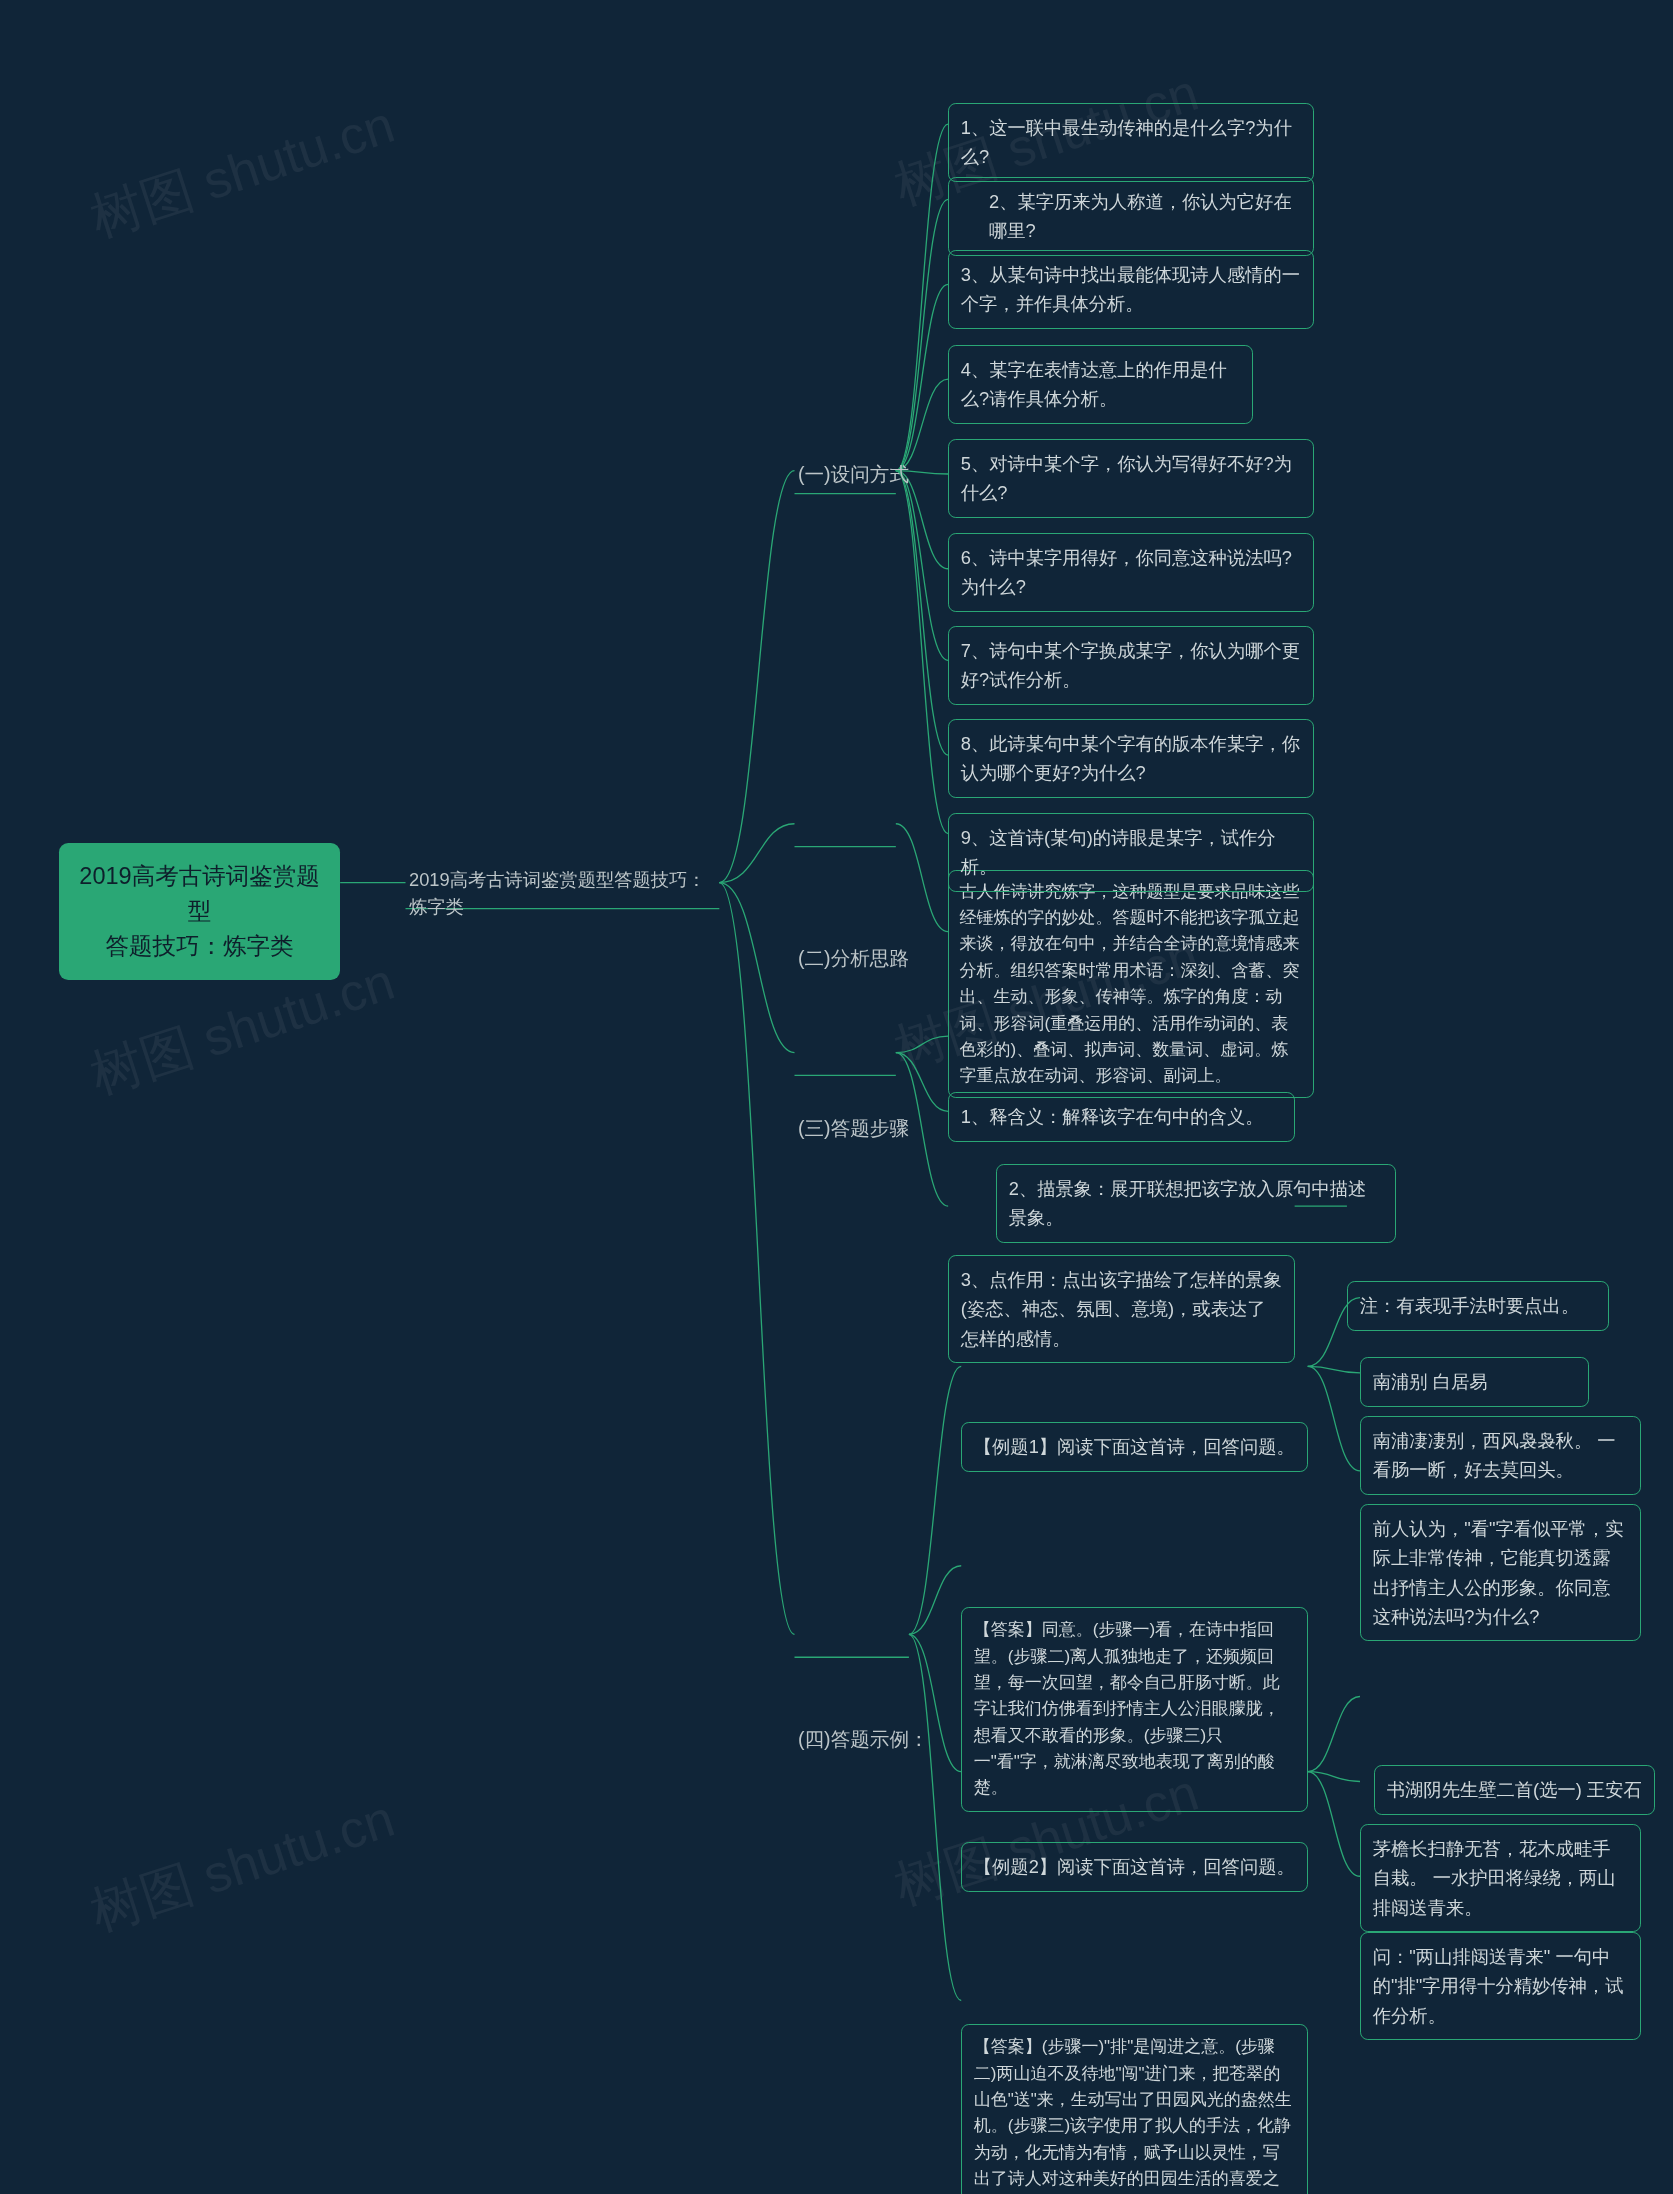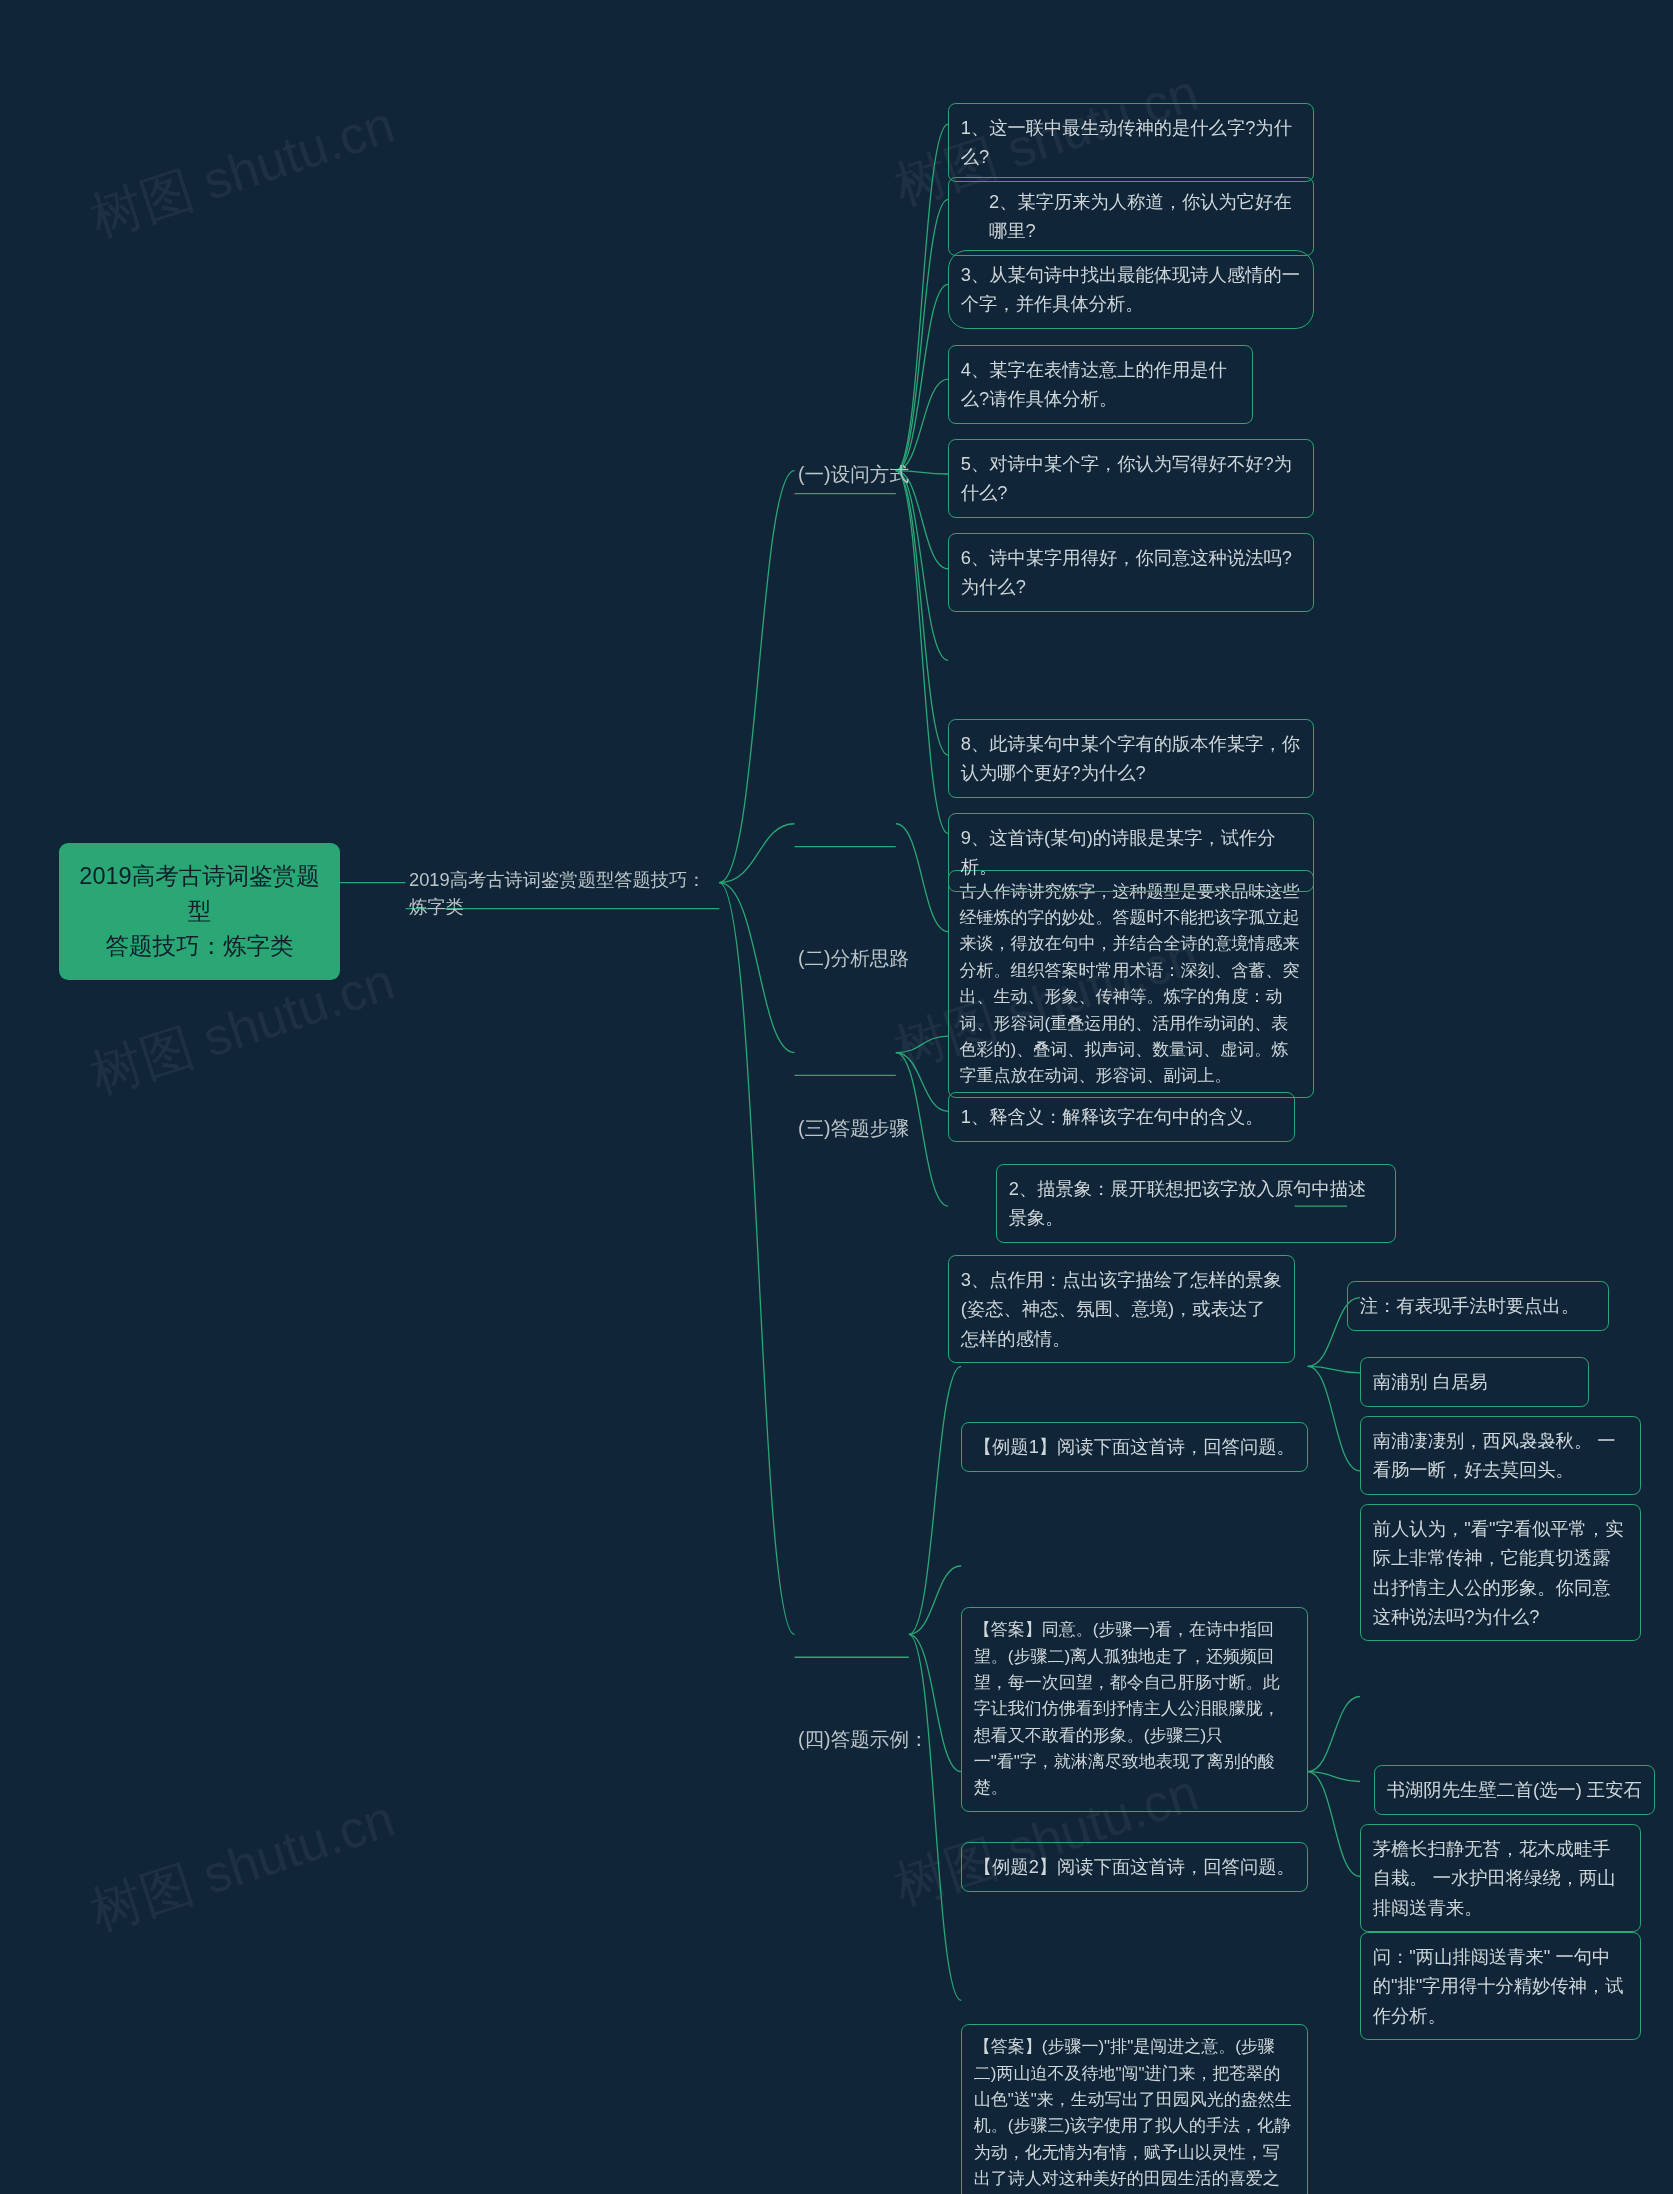--- a/index.html
+++ b/index.html
@@ -131,20 +131,21 @@
 <div class="branch-lbl" style="left:798px; top:814px;" data-name="branch-2-label">(二)分析思路</div>
 <div class="branch-lbl" style="left:798px; top:1043px;" data-name="branch-3-label">(三)答题步骤</div>
 <div class="branch-lbl" style="left:798px; top:1625px;" data-name="branch-4-label">(四)答题示例：</div>
 
 <div class="node" style="left:948px; top:105px; width:366px;" data-name="b1-item-1">1、这一联中最生动传神的是什么字?为什么?</div>
 <div class="node" style="left:948px; top:180px; width:366px;padding-left:40px;" data-name="b1-item-2">2、某字历来为人称道，你认为它好在哪里?</div>
 <div class="node" style="left:948px; top:252px; width:366px;" data-name="b1-item-3">3、从某句诗中找出最能体现诗人感情的一个字，并作具体分析。</div>
 <div class="node" style="left:948px; top:347px; width:305px;" data-name="b1-item-4">4、某字在表情达意上的作用是什么?请作具体分析。</div>
 <div class="node" style="left:948px; top:441px; width:366px;" data-name="b1-item-5">5、对诗中某个字，你认为写得好不好?为什么?</div>
 <div class="node" style="left:948px; top:536px; width:366px;" data-name="b1-item-6">6、诗中某字用得好，你同意这种说法吗?为什么?</div>
+<div class="node" style="left:948px; top:628px; width:366px;" data-name="b1-item-7">7、诗句中某个字换成某字，你认为哪个更好?试作分析。</div>
 <div class="node" style="left:948px; top:722px; width:366px;" data-name="b1-item-8">8、此诗某句中某个字有的版本作某字，你认为哪个更好?为什么?</div>
 
 <div class="node" style="left:948px; top:794px; width:366px; top:794px;" data-name="b2-content">古人作诗讲究炼字，这种题型是要求品味这些经锤炼的字的妙处。答题时不能把该字孤立起来谈，得放在句中，并结合全诗的意境情感来分析。组织答案时常用术语：深刻、含蓄、突出、生动、形象、传神等。炼字的角度：动词、形容词(重叠运用的、活用作动词的、表色彩的)、叠词、拟声词、数量词、虚词。炼字重点放在动词、形容词、副词上。</div>
 
 <style>
   
   [data-name="b2-content"] { top: 809px !important; }
 </style>
 
 <style>
@@ -154,21 +155,21 @@
 
 <style>
 </style>
 
 <div class="node" style="left:948px; top:816px; width:366px;" data-name="b1-item-9b">9、这首诗(某句)的诗眼是某字，试作分析。</div>
 <style>[data-name="b2-content"]{ top:876px !important; }</style>
 
 <style>
   [data-name="b1-item-1"]{top:103px !important;}
   [data-name="b1-item-2"]{top:177px !important;}
-  [data-name="b1-item-3"]{top:250px !important;border-radius:19px;}
+  [data-name="b1-item-3"]{top:250px !important;}
   [data-name="b1-item-4"]{top:345px !important;}
   [data-name="b1-item-5"]{top:439px !important;}
   [data-name="b1-item-6"]{top:533px !important;}
   [data-name="b1-item-7"]{top:626px !important;}
   [data-name="b1-item-8"]{top:719px !important;}
   [data-name="b1-item-9b"]{top:813px !important;}
   [data-name="branch-2-label"]{top:942px !important;}
   [data-name="b2-content"]{top:876px !important;}
   [data-name="branch-3-label"]{top:1112px !important;}
 </style>

